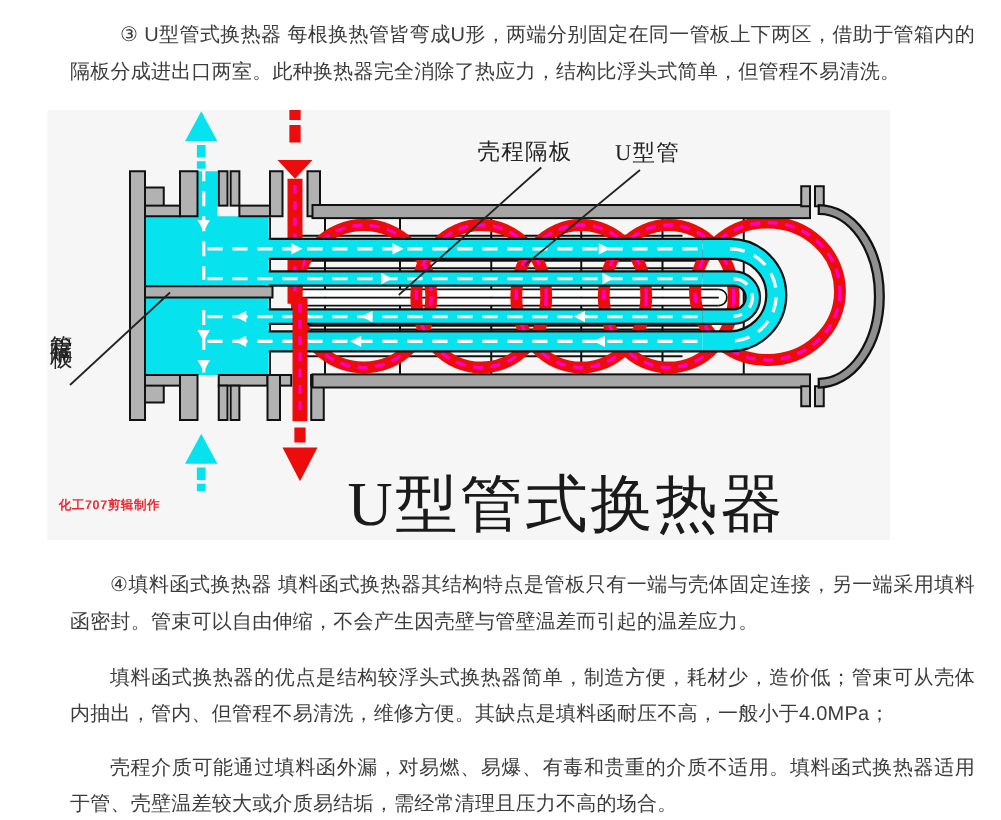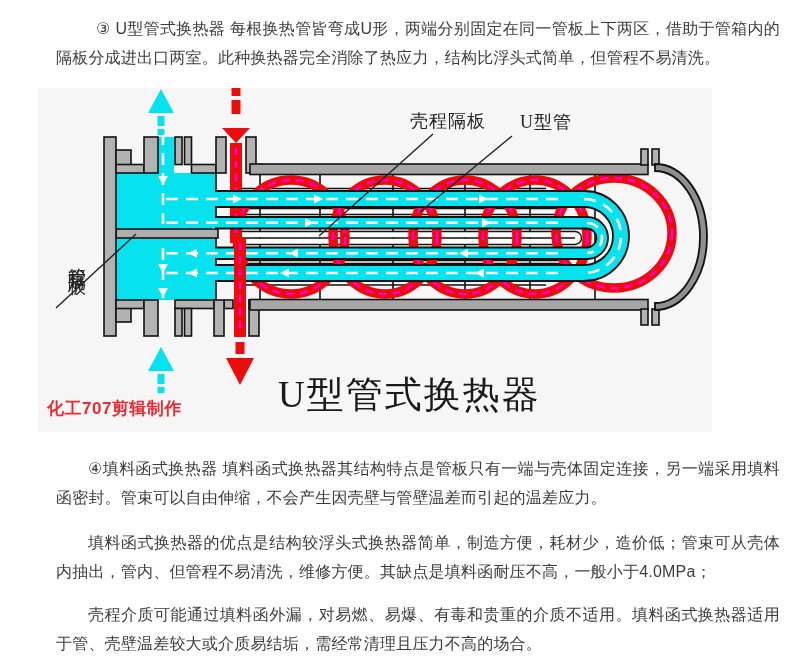--- a/index.html
+++ b/index.html
@@ -27,37 +27,37 @@
   #p3{top:528px;text-indent:2em;}
   #p4{top:600px;text-indent:2em;}
   .panel{
     position:absolute;left:38px;top:88px;width:674px;height:344px;
     background:var(--panel);
   }
   .panel svg{position:absolute;left:0;top:0;}
   .diagram-label{
     position:absolute;color:#222222;
     font-family:"Liberation Serif","DejaVu Serif",serif;
-    font-size:18px;letter-spacing:1px;white-space:nowrap;margin-left:28px;
+    font-size:18px;letter-spacing:1px;white-space:nowrap;
   }
   #lbl-shell-baffle{left:382px;top:109px;}
   #lbl-u-tube{left:492px;top:110px;}
   #lbl-pass-partition{
     left:36px;top:254px;width:24px;
     writing-mode:vertical-rl;text-orientation:upright;
     letter-spacing:3px;font-size:18px;line-height:22px;
   }
   #credit{
     position:absolute;left:47px;top:397px;
-    color:#ea2b33;font-size:17px;font-weight:bold;letter-spacing:0.5px;
+    color:#ea2b33;font-size:10px;font-weight:bold;letter-spacing:0.5px;
     font-family:"Liberation Sans","DejaVu Sans",sans-serif;
   }
   #caption{
     position:absolute;left:278px;top:370px;
-    color:#1a1a1a;font-size:37px;letter-spacing:2px;
+    color:#1a1a1a;font-size:50px;letter-spacing:2px;
     font-family:"Liberation Serif","DejaVu Serif",serif;
     white-space:nowrap;
   }
 </style>
 </head>
 <body>
 
 <p class="para" id="p1">③ U型管式换热器 每根换热管皆弯成U形，两端分别固定在同一管板上下两区，借助于管箱内的隔板分成进出口两室。此种换热器完全消除了热应力，结构比浮头式简单，但管程不易清洗。</p>
 
 <div class="panel">

